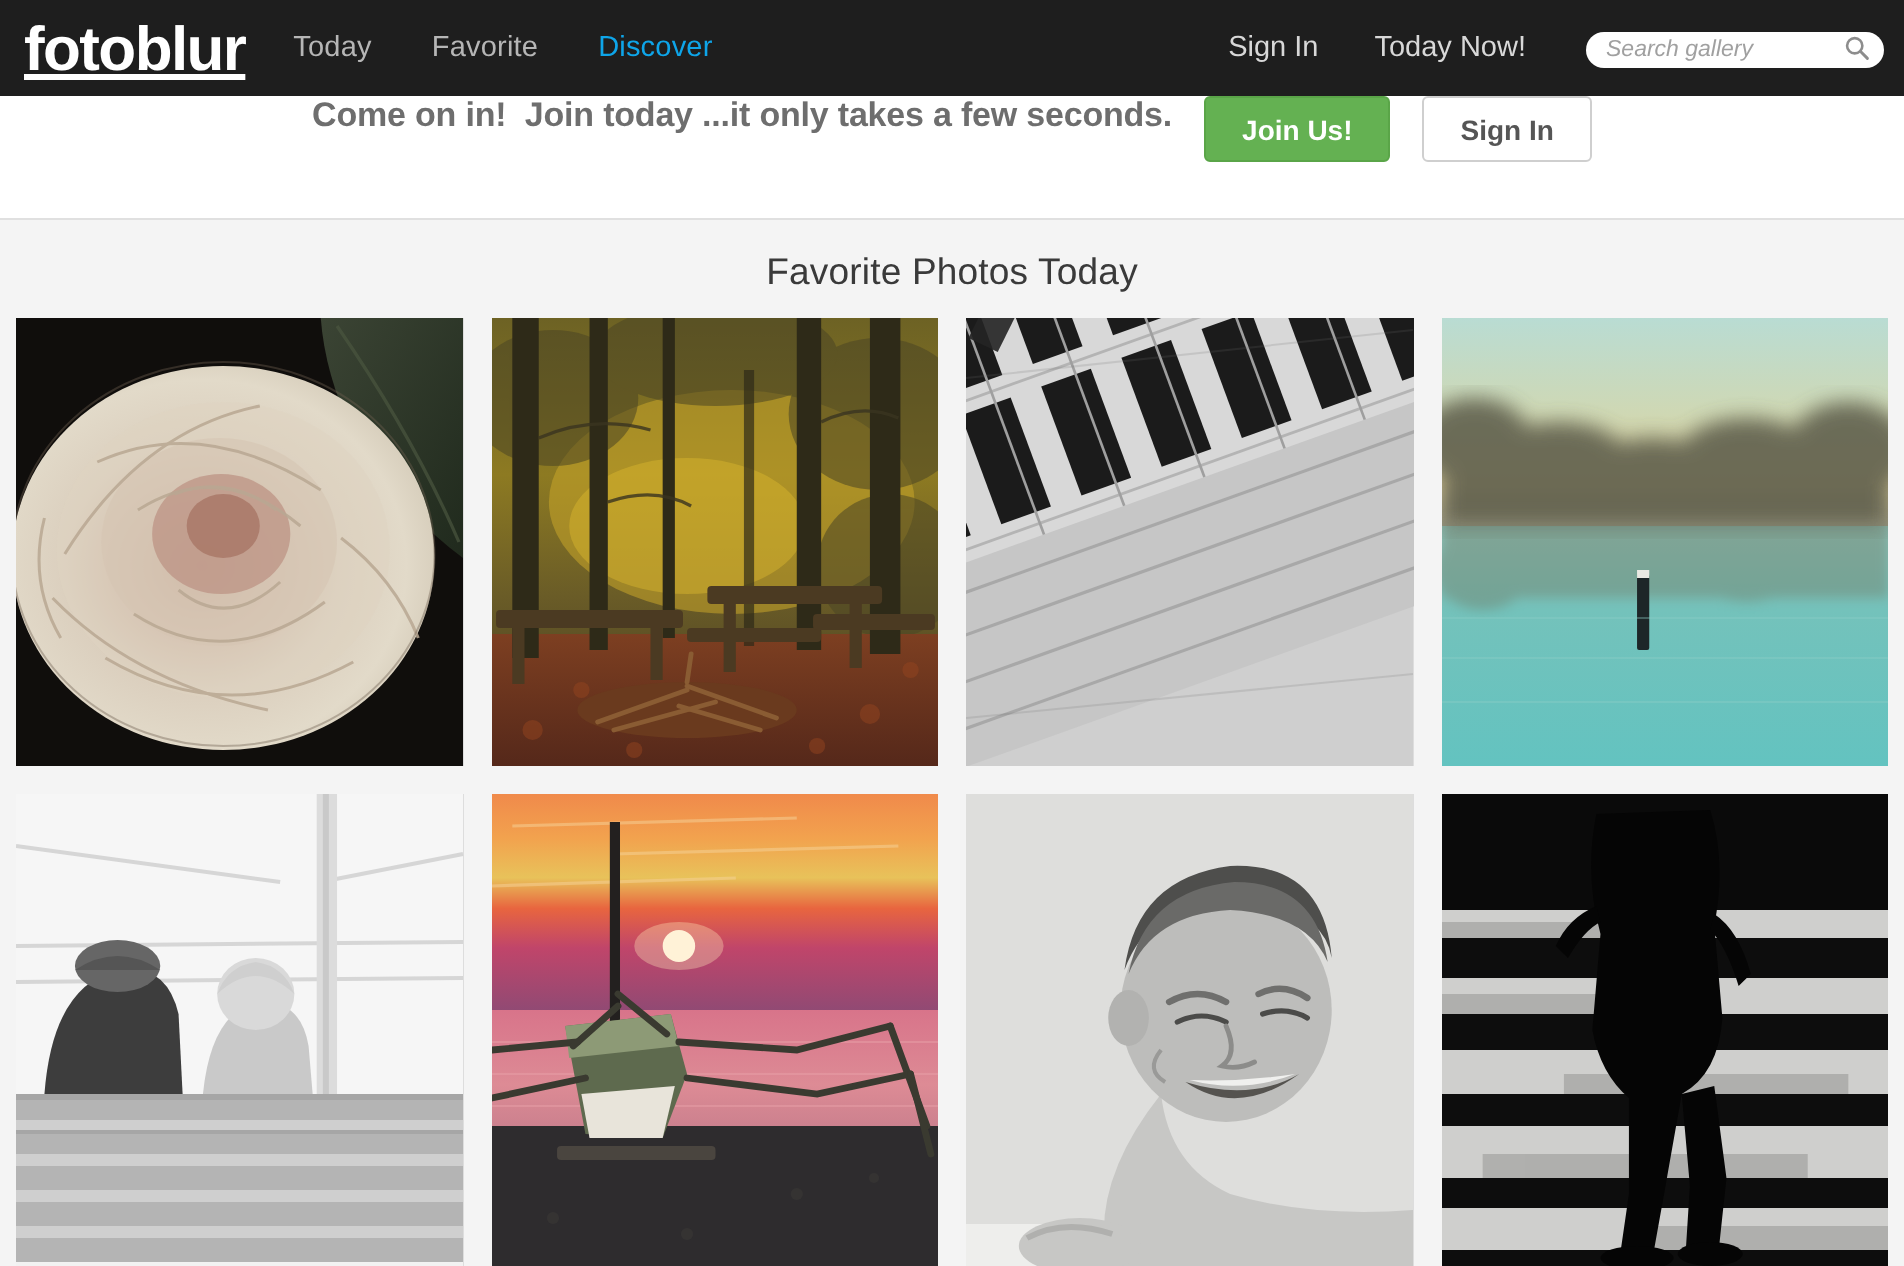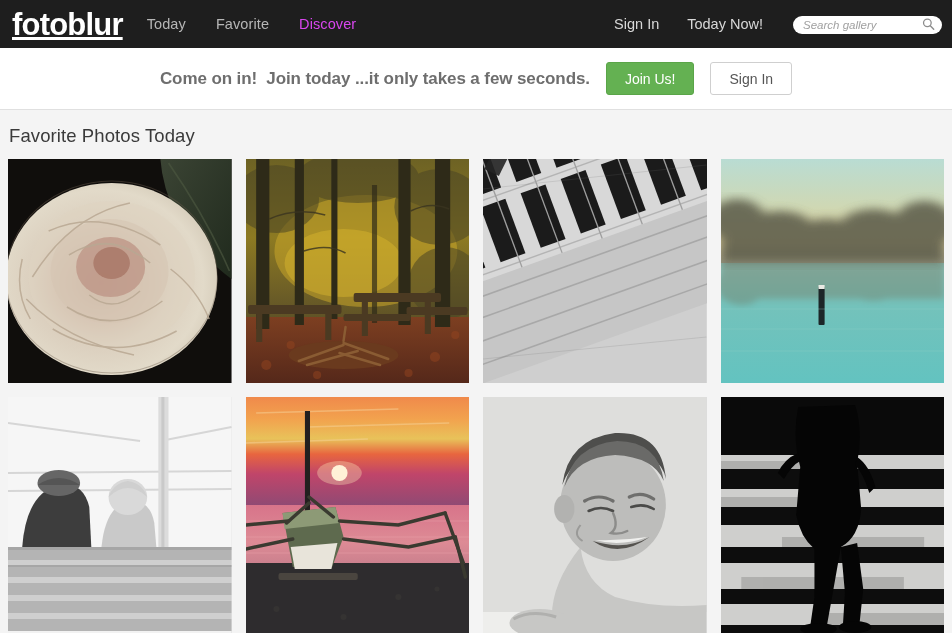--- a/index.html
+++ b/index.html
@@ -29,21 +29,21 @@
     user-select: none;
   }
   .nav { display: flex; align-items: center; gap: 30px; }
   .nav-item {
     color: #b6b6b6;
     font-size: 14.5px;
     text-decoration: none;
     letter-spacing: 0.1px;
     white-space: nowrap;
   }
-  .nav-item.active { color: #d946ef; }
+  .nav-item.active { color: #0ea5e9; }
 
   .header-right {
     margin-left: auto;
     display: flex;
     align-items: center;
     gap: 28px;
   }
   .auth-link {
     color: #d8d8d8;
     font-size: 14.5px;
@@ -74,55 +74,54 @@
     width: 13px; height: 13px;
     pointer-events: none;
   }
 
   
   .promo {
     height: 62px;
     background: #ffffff;
     border-bottom: 1px solid #e0e0e0;
     display: flex;
-    align-items: center;
     justify-content: center;
     gap: 16px;
   }
   .promo-text {
     color: #6e6e6e;
     font-size: 17px;
     font-weight: bold;
     letter-spacing: -0.1px;
     white-space: pre;
   }
   .btn {
     font-family: "Liberation Sans", sans-serif;
     font-size: 14px;
-    font-weight: normal;
+    font-weight: bold;
     border-radius: 3px;
     cursor: pointer;
     padding: 0 18px;
     height: 33px;
     line-height: 33px;
     white-space: nowrap;
   }
   .btn-join {
     background: #64b152;
     border: 1px solid #5aa548;
     color: #ffffff;
   }
   .btn-signin {
     background: #ffffff;
     border: 1px solid #cfcfcf;
     color: #555555;
   }
 
   
-  .content { background: #f4f4f4; padding: 0 8px; }
+  .content { background: #f4f4f4; padding: 0 8px; text-align: center; }
   .section-title {
     color: #3a3a3a;
     font-size: 18.5px;
     padding: 15px 1px 12px 1px;
     letter-spacing: 0.1px;
   }
 
   .grid {
     display: grid;
     grid-template-columns: repeat(4, 1fr);

